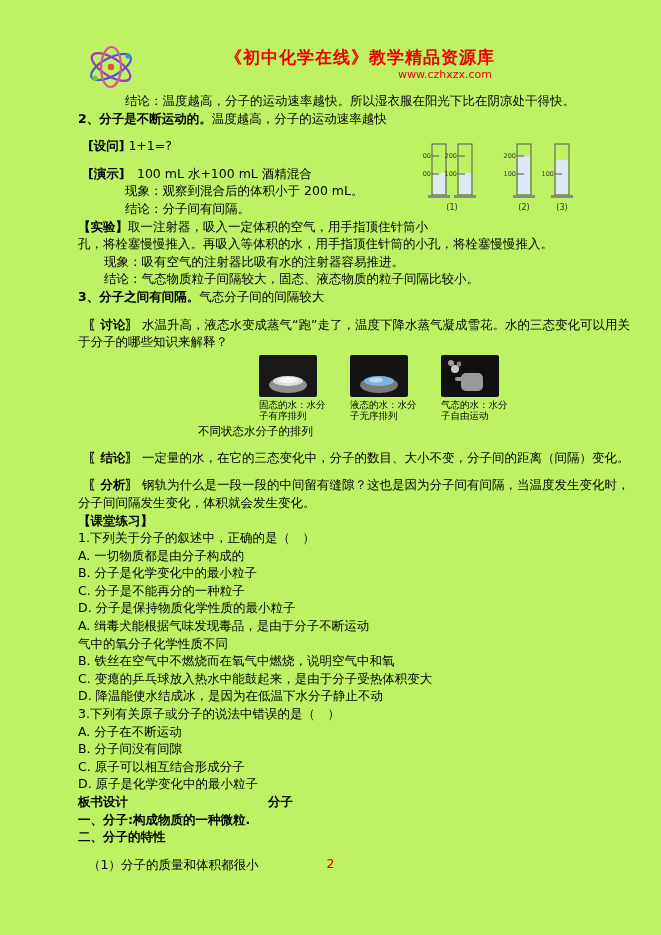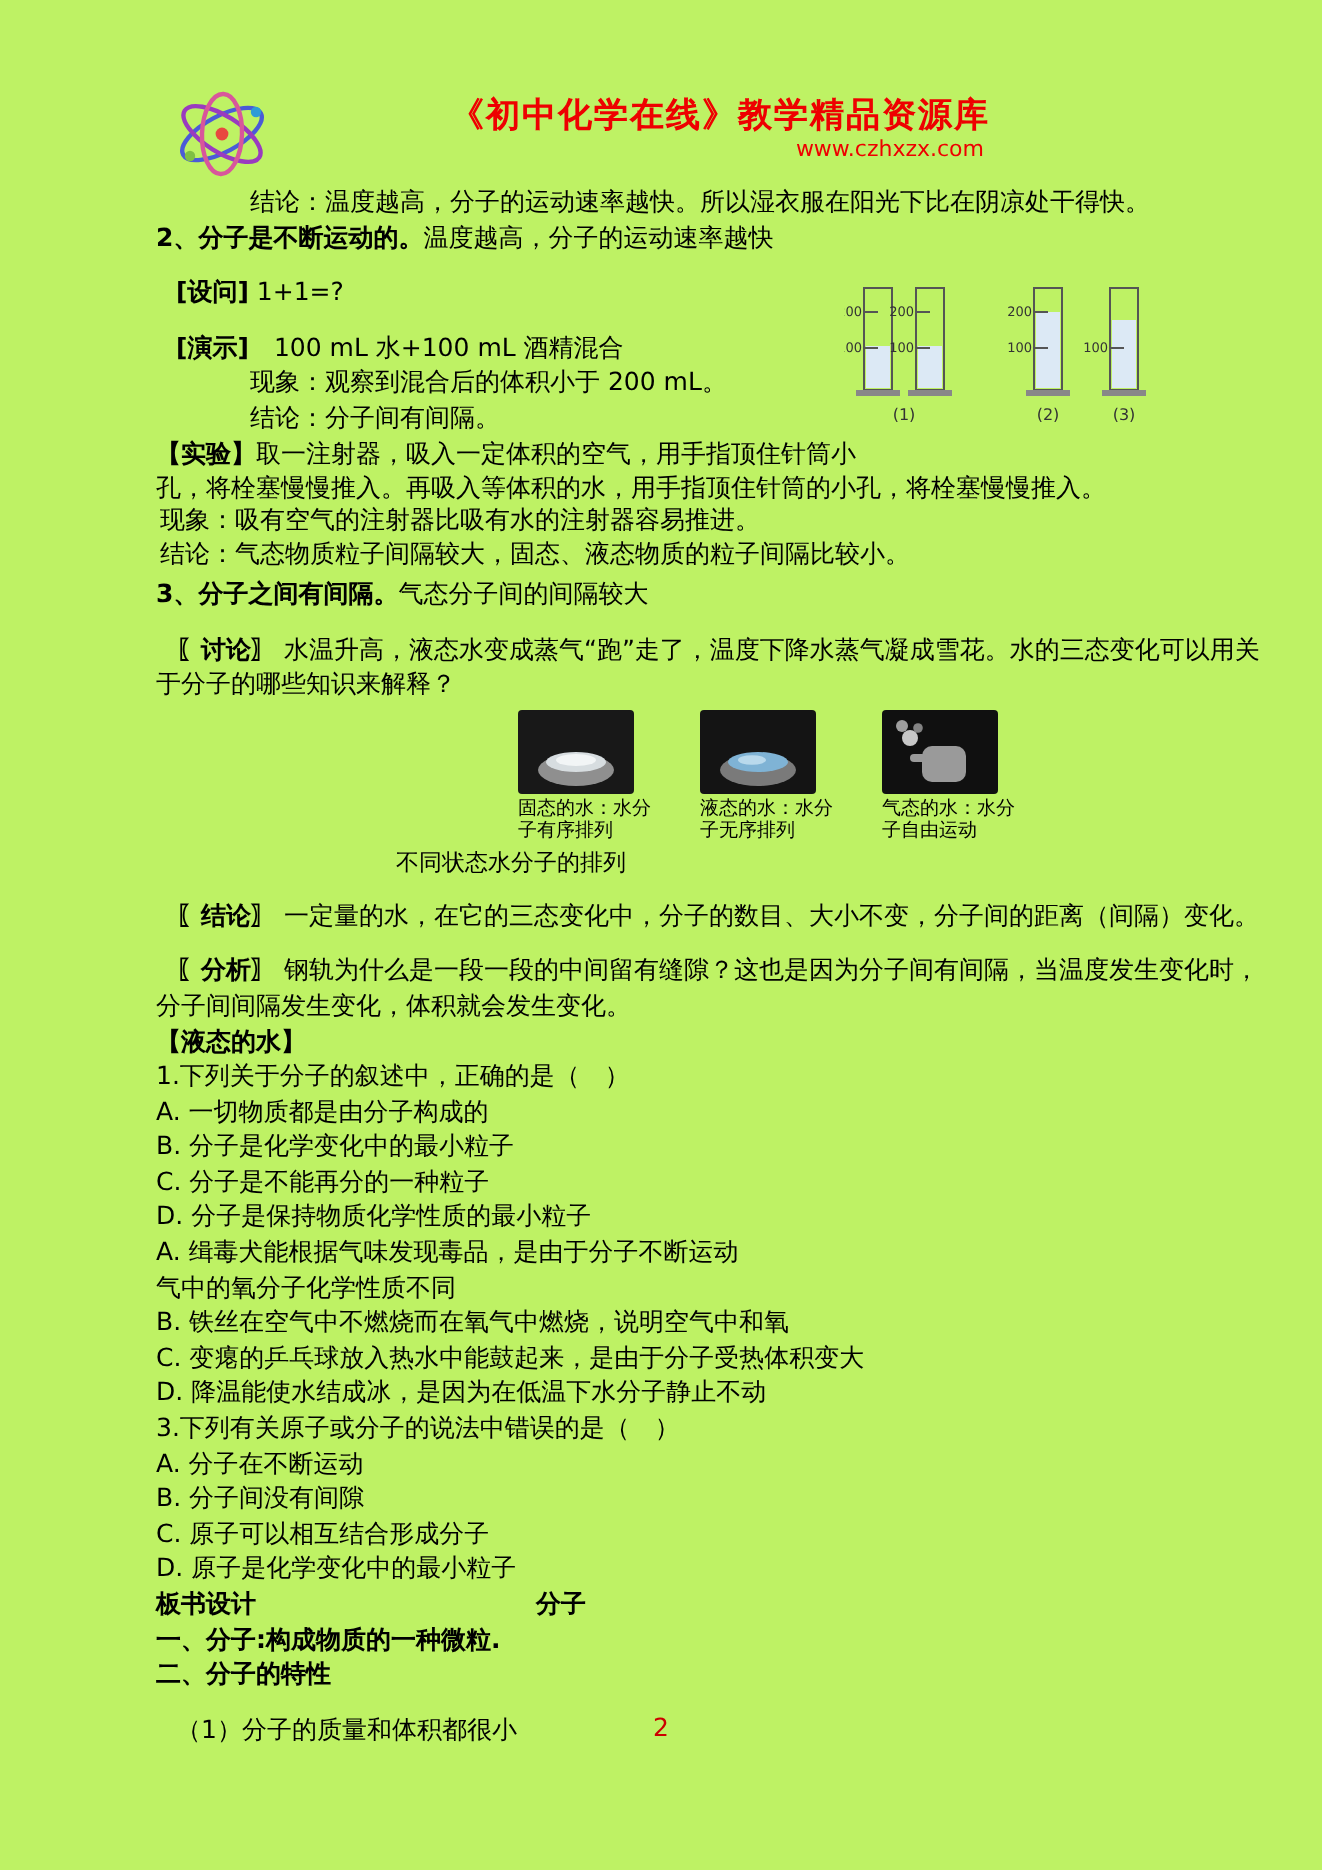--- a/index.html
+++ b/index.html
@@ -15,21 +15,21 @@
   }
   .header-url{
     position:absolute;left:188px;top:68px;width:344px;text-align:right;
     padding-right:40px;box-sizing:border-box;color:#ee0000;font-size:11px;
   }
   
   .bodycol{position:absolute;left:78px;top:92px;width:540px;}
   .line{font-size:12.5px;line-height:17.6px;white-space:pre;}
   .ind0{margin-left:0;}
   .ind1{margin-left:10px;margin-top:10px;}
-  .ind2{margin-left:2px;font-family:Liberation Mono, monospace;}
+  .ind2{margin-left:26px;}
   .ind3{margin-left:47px;}
   .b{font-weight:bold;}
   
   .cyl-figure{position:absolute;left:422px;top:136px;}
   .cyl-figure text{font-family:"DejaVu Sans",sans-serif;fill:#333;}
   
   .photos-block{margin:4px 0 6px 0;}
   .photos-row{display:flex;gap:20px;margin-left:145px;}
   .photo-card{width:35px;text-align:center;padding-left:36px;}
   .photo{display:block;width:58px;height:42px;border-radius:2px;}
@@ -171,21 +171,21 @@
       </div>
       <div class="photos-title">不同状态水分子的排列</div>
     </div>
 
     <div class="line ind1"><span class="b">〖结论〗</span><span> 一定量的水，在它的三态变化中，分子的数目、大小不变，分子间的距离（间隔）变化。</span></div>
 
     <div class="line ind1"><span class="b">〖分析〗</span><span> 钢轨为什么是一段一段的中间留有缝隙？这也是因为分子间有间隔，当温度发生变化时，</span></div>
 
     <div class="line ind0">分子间间隔发生变化，体积就会发生变化。</div>
 
-    <div class="line ind0 b">【液态的水】</div>
+    <div class="line ind0 b">【课堂练习】</div>
 
     <div class="line ind0">1.下列关于分子的叙述中，正确的是（　）</div>
     <div class="line ind0">A. 一切物质都是由分子构成的</div>
     <div class="line ind0">B. 分子是化学变化中的最小粒子</div>
     <div class="line ind0">C. 分子是不能再分的一种粒子</div>
     <div class="line ind0">D. 分子是保持物质化学性质的最小粒子</div>
     <div class="line ind0">A. 缉毒犬能根据气味发现毒品，是由于分子不断运动</div>
     <div class="line ind0">气中的氧分子化学性质不同</div>
     <div class="line ind0">B. 铁丝在空气中不燃烧而在氧气中燃烧，说明空气中和氧</div>
     <div class="line ind0">C. 变瘪的乒乓球放入热水中能鼓起来，是由于分子受热体积变大</div>

